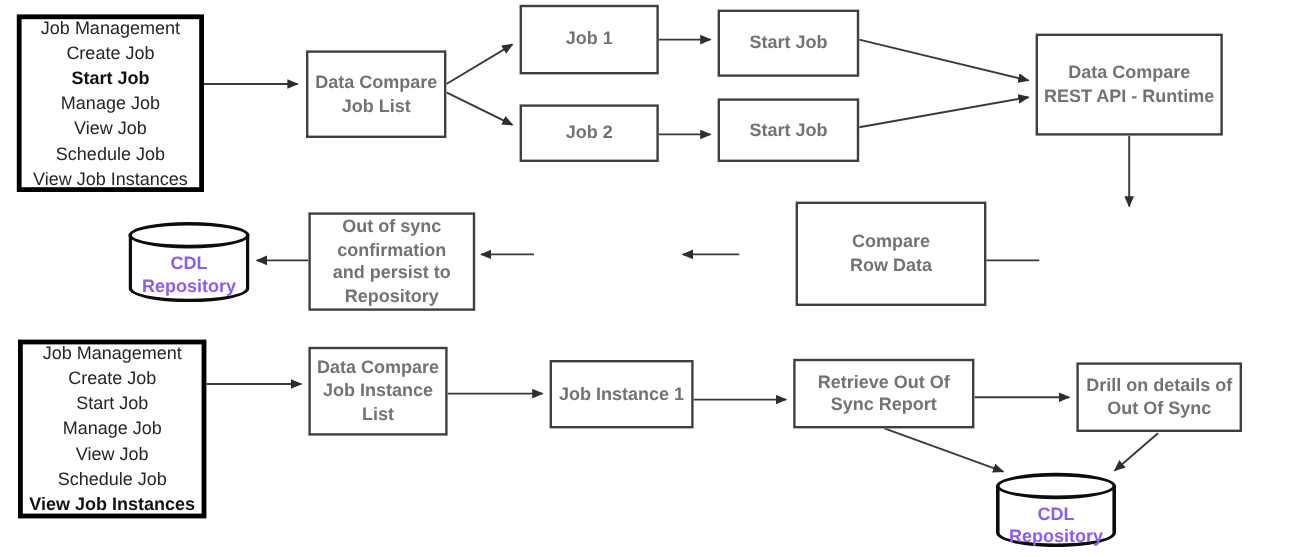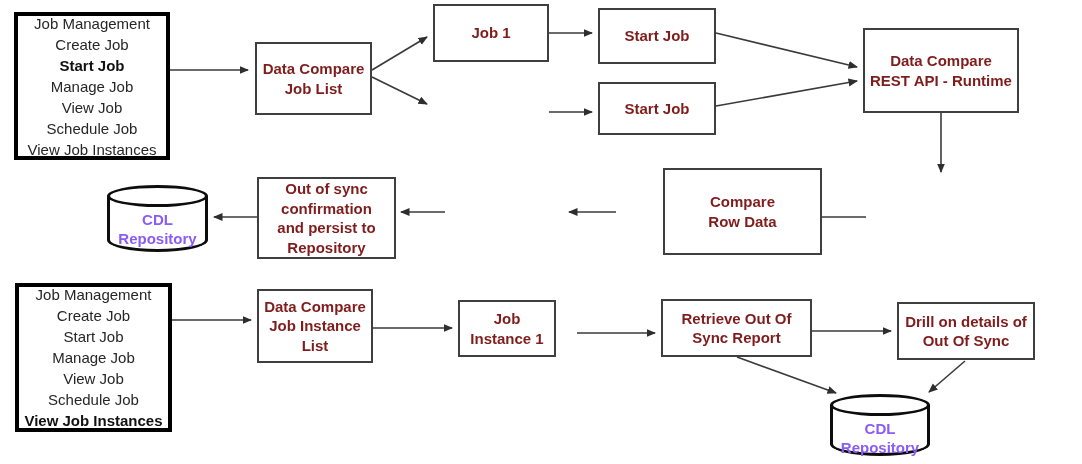--- a/index.html
+++ b/index.html
@@ -13,21 +13,21 @@
   .arrows { position:absolute; left:0; top:0; z-index:1; }
   .box {
     position:absolute;
     box-sizing:border-box;
     background:#ffffff;
     border:2px solid #3f3f3f;
     display:flex;
     align-items:center;
     justify-content:center;
     text-align:center;
-    color:#7f1d1d;
+    color:#737373;
     font-size:15px;
     font-weight:bold;
     line-height:1.27;
     z-index:2;
     padding:2px;
   }
   .box .label { white-space:pre-line; }
   .menu {
     border:4px solid #000000;
     font-weight:normal;
@@ -106,20 +106,23 @@
   </div>
 
   <div class="box" style="left:433px; top:4px; width:116px; height:58px;">
     <span class="label">Job 1</span>
   </div>
 
   <div class="box" style="left:598px; top:8px; width:118px; height:56px;">
     <span class="label">Start Job</span>
   </div>
 
+  <div class="box" style="left:433px; top:87px; width:116px; height:48px;">
+    <span class="label">Job 2</span>
+  </div>
 
   <div class="box" style="left:598px; top:82px; width:118px; height:53px;">
     <span class="label">Start Job</span>
   </div>
 
   <div class="box" style="left:863px; top:28px; width:156px; height:85px;">
     <span class="label">Data Compare
 REST API - Runtime</span>
   </div>
 
@@ -153,21 +156,21 @@
     <span class="item">Schedule Job</span>
     <span class="item bold">View Job Instances</span>
   </div>
 
   <div class="box" style="left:257px; top:289px; width:116px; height:74px;">
     <span class="label">Data Compare
 Job Instance
 List</span>
   </div>
 
-  <div class="box" style="left:458px; top:300px; width:98px; height:57px;">
+  <div class="box" style="left:458px; top:300px; width:120px; height:57px;">
     <span class="label">Job Instance 1</span>
   </div>
 
   <div class="box" style="left:661px; top:299px; width:151px; height:58px;">
     <span class="label">Retrieve Out Of
 Sync Report</span>
   </div>
 
   <div class="box" style="left:897px; top:302px; width:138px; height:58px;">
     <span class="label">Drill on details of

